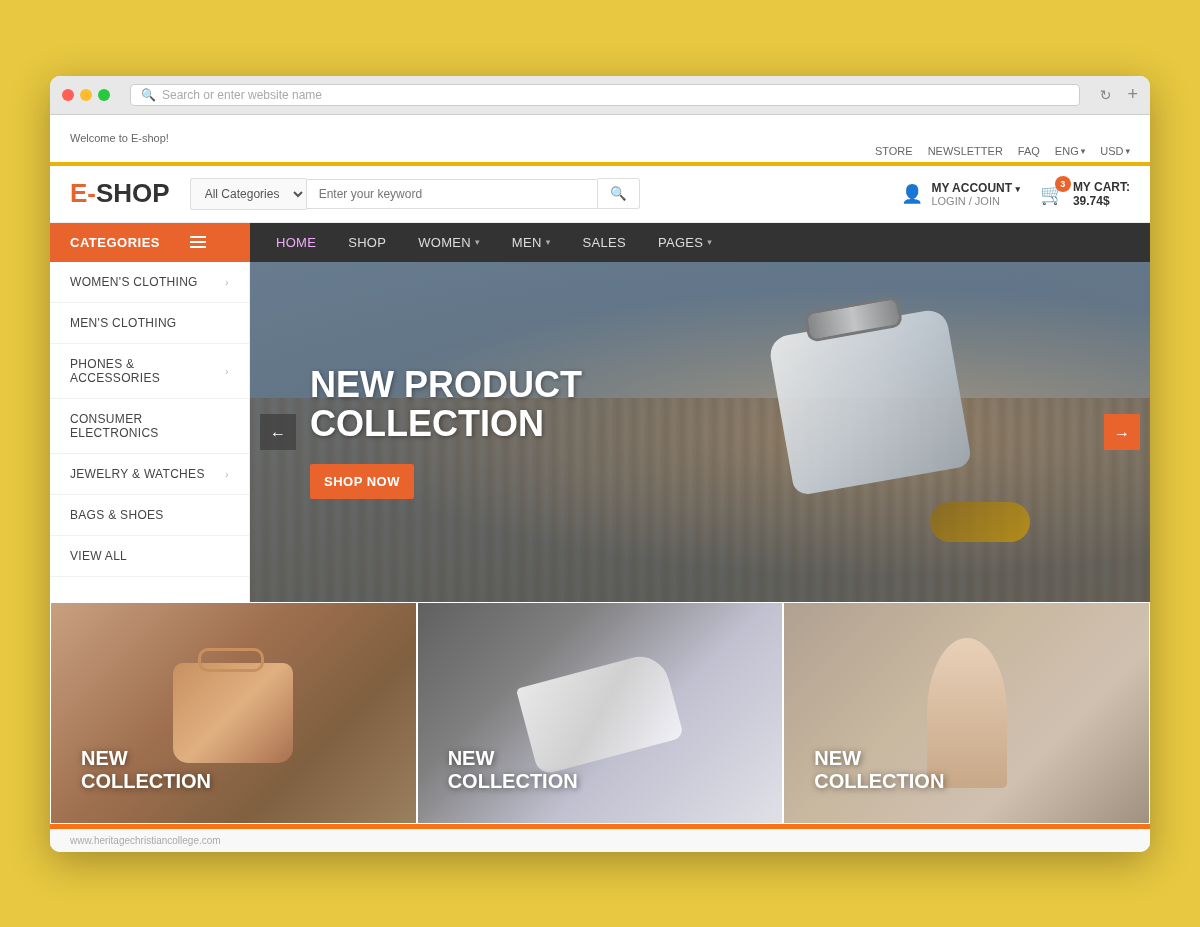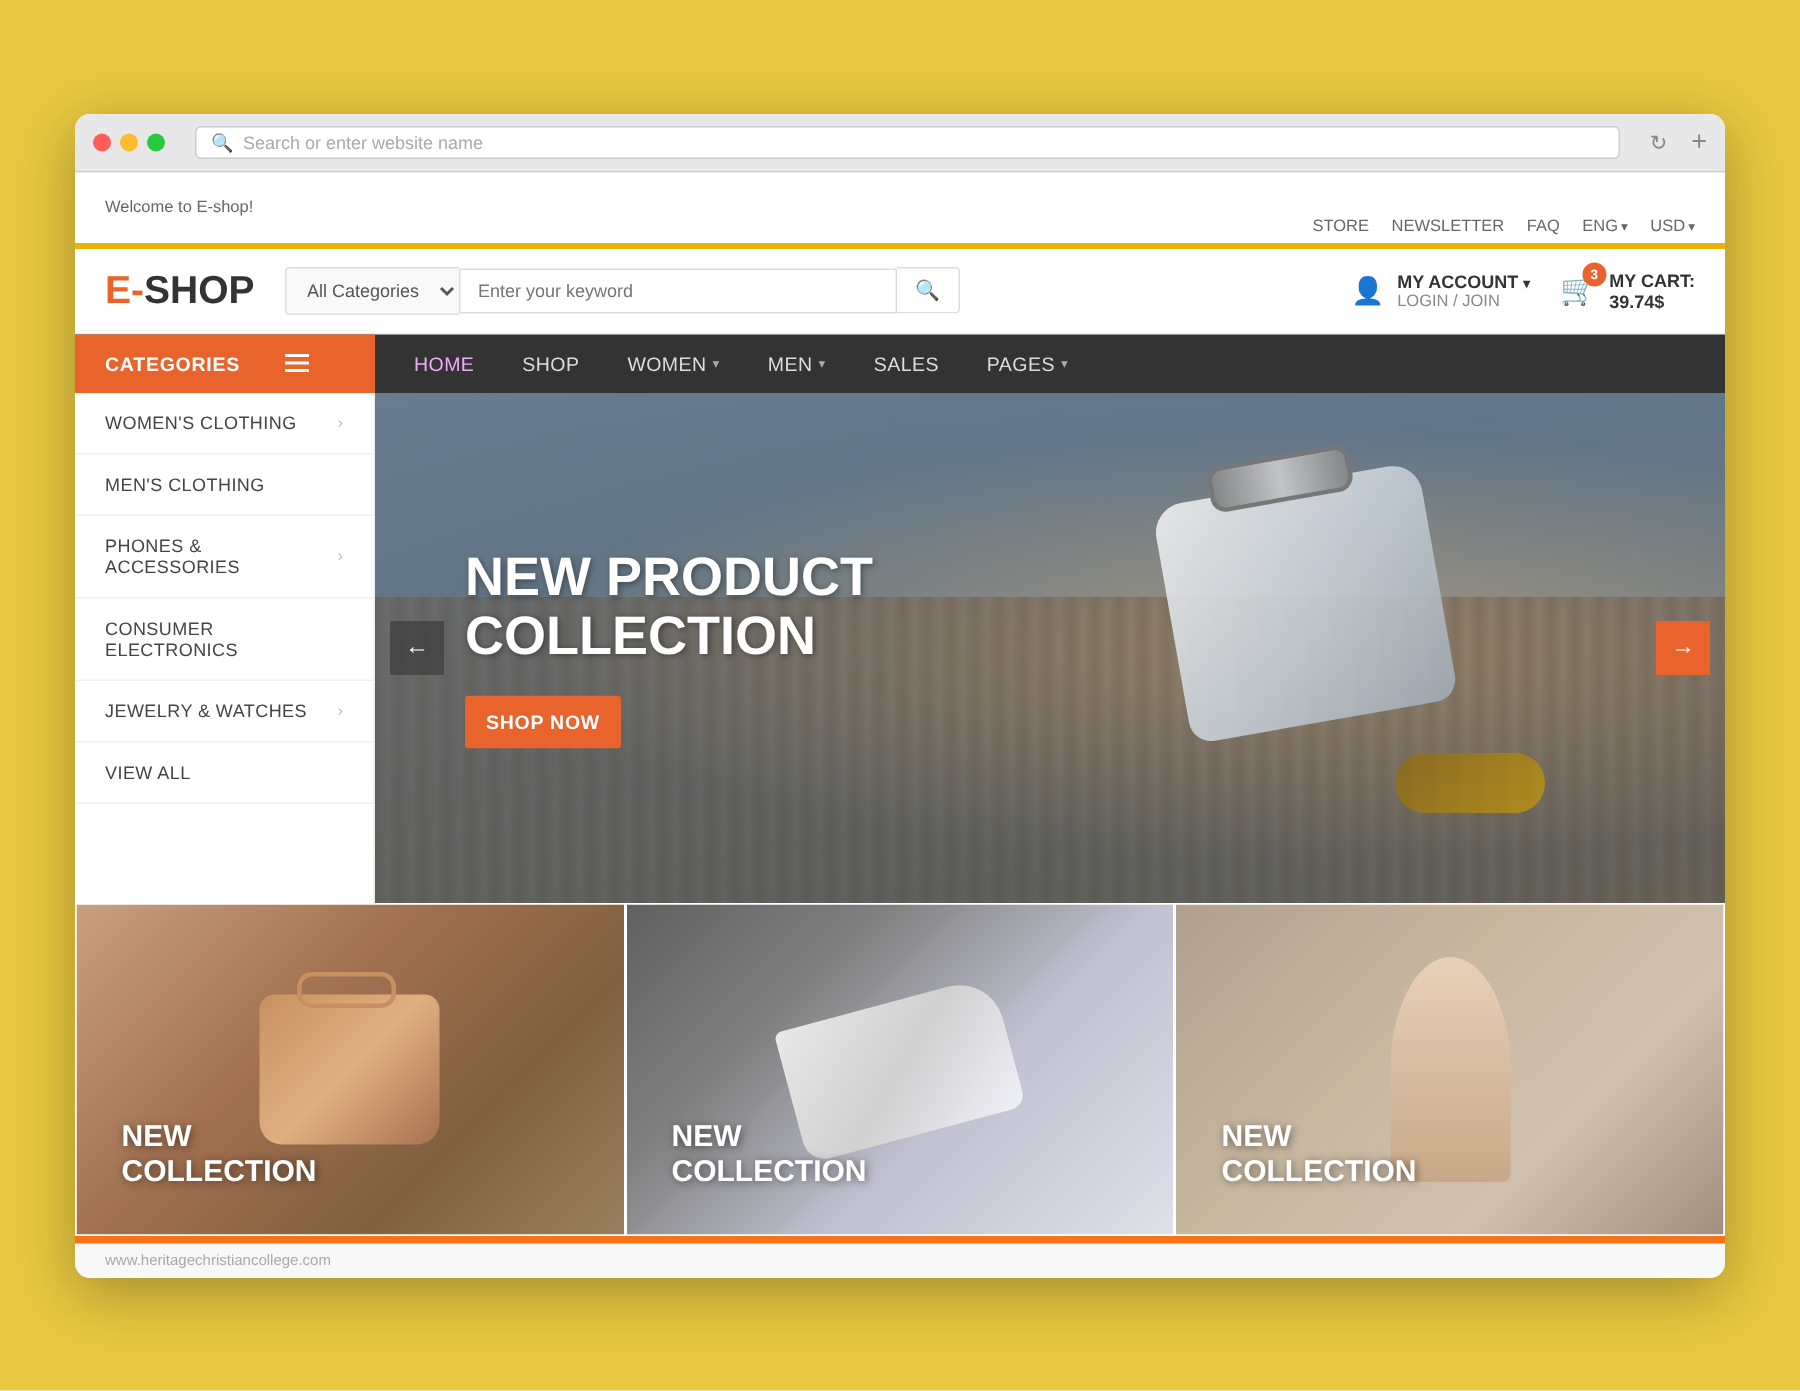--- a/index.html
+++ b/index.html
@@ -521,20 +521,23 @@
         <span class="chevron">›</span>
       </div>
       <div class="sidebar-item">
         <span>CONSUMER ELECTRONICS</span>
       </div>
       <div class="sidebar-item">
         <span>JEWELRY &amp; WATCHES</span>
         <span class="chevron">›</span>
       </div>
       <div class="sidebar-item">
+        <span>BAGS &amp; SHOES</span>
+      </div>
+      <div class="sidebar-item">
         <span>VIEW ALL</span>
       </div>
     </div>
 
     <div class="hero-area">
       <div class="hero-slide">
         <div class="hero-bg">
           <div class="hero-deck"></div>
 
           <div class="hero-objects">

